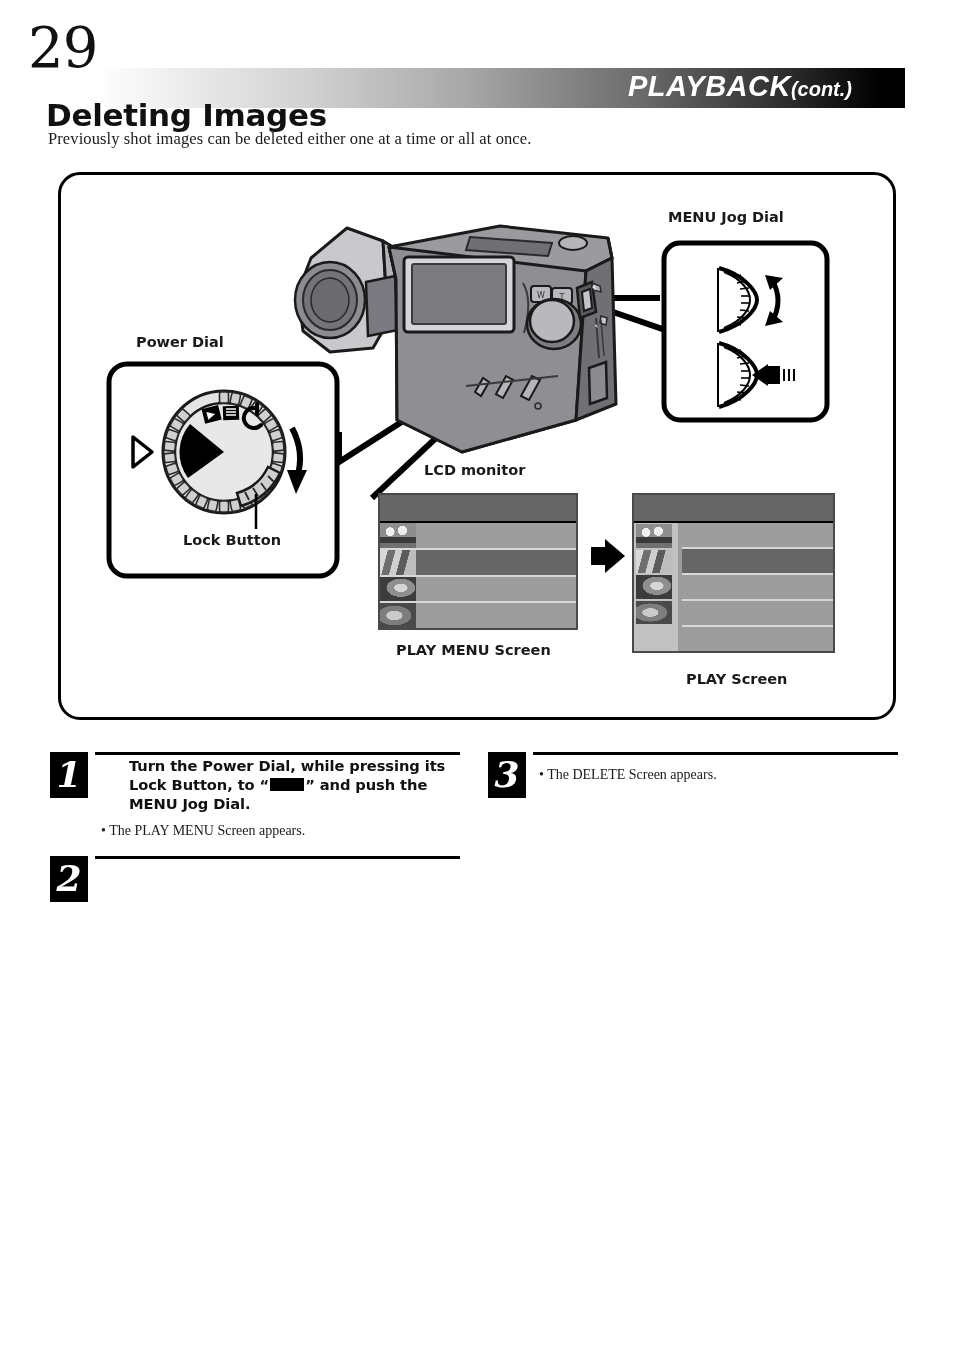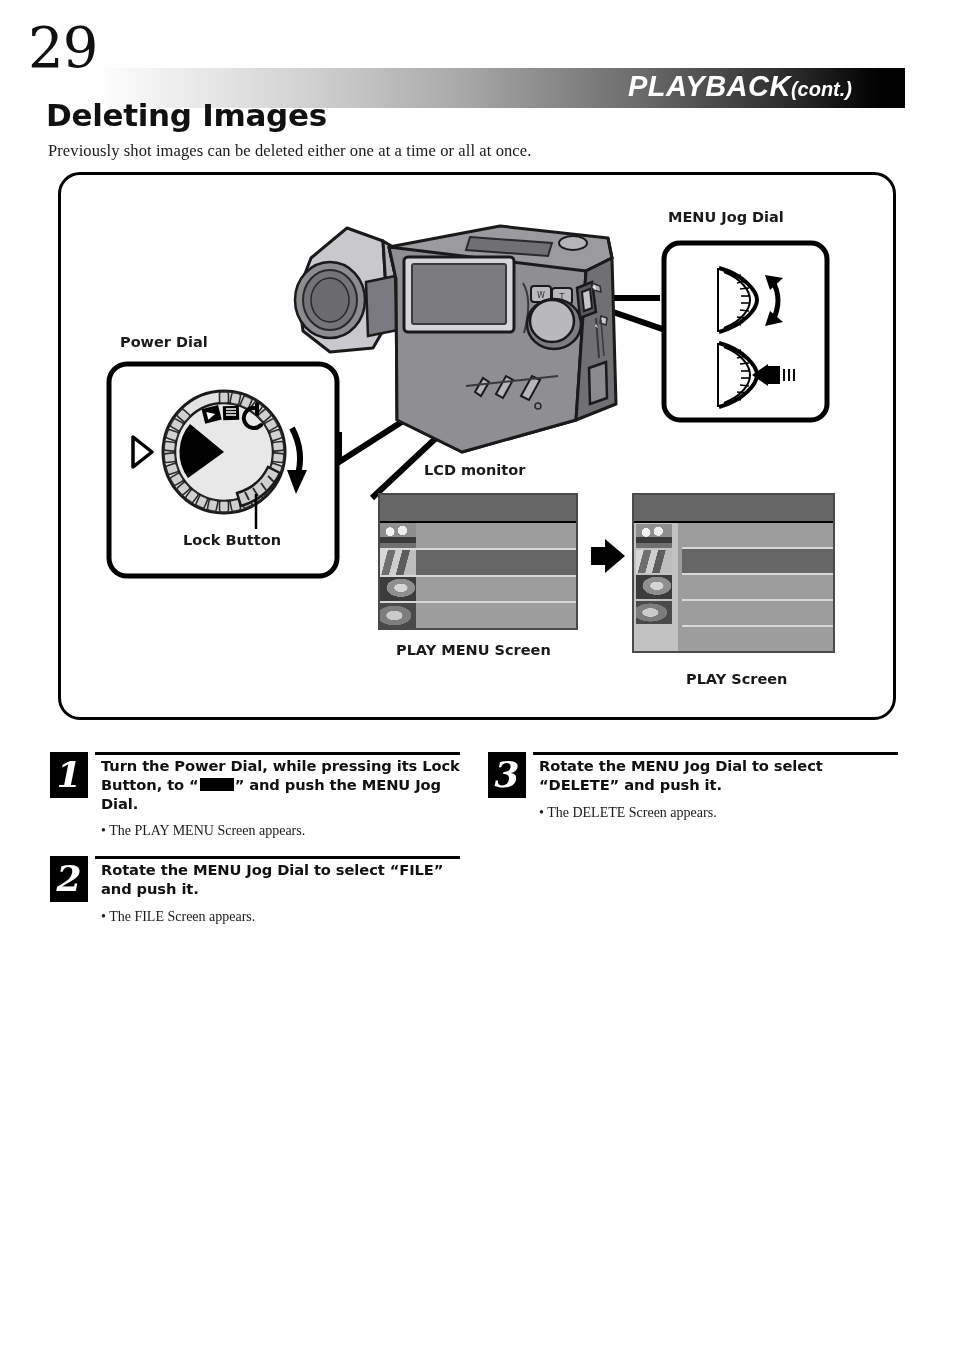--- a/index.html
+++ b/index.html
@@ -58,21 +58,21 @@
     left: 46px; top: 90px;
     font-family: "DejaVu Sans", sans-serif;
     font-weight: bold;
     font-size: 31px;
     letter-spacing: -0.3px;
     color: #111;
     margin-top: 7px;
   }
   #section-intro {
     position: absolute;
-    left: 48px; top: 141px;
+    left: 48px; top: 129px;
     font-family: "Liberation Serif", serif;
     font-size: 16.5px;
     color: #1a1a1a;
     letter-spacing: 0.1px;
   }
 
   
   #figure-box {
     position: absolute;
     left: 58px; top: 172px;
@@ -86,21 +86,21 @@
   
   .fig-label {
     position: absolute;
     font-family: "DejaVu Sans", sans-serif;
     font-weight: bold;
     font-size: 14.5px;
     color: #1a1a1a;
     white-space: nowrap;
   }
   #label-menu-jog   { left: 668px; top: 209px; text-align: right; }
-  #label-power-dial { left: 120px; top: 334px; }
+  #label-power-dial { left: 136px; top: 334px; }
   #label-lock-btn   { left: 183px; top: 532px; }
   #label-lcd        { left: 424px; top: 462px; text-align: right; }
   #label-play-menu  { left: 396px; top: 642px; }
   #label-file       { left: 686px; top: 671px; }
 
   
   #art {
     position: absolute;
     left: 0; top: 0;
     width: 954px; height: 1355px;
@@ -207,20 +207,21 @@
     padding-bottom: 4px;
   }
   .step-body { padding-left: 6px; padding-top: 5px; }
   .step-head {
     font-family: "DejaVu Sans", sans-serif;
     font-weight: bold;
     font-size: 14.7px;
     line-height: 1.28;
     color: #111;
     letter-spacing: -0.1px;
+    margin-left: 28px;
   }
   .step-head .mode-glyph {
     display: inline-block;
     width: 34px; height: 13px;
     background: #000;
     vertical-align: -1px;
     margin: 0 1px;
   }
   .step-note {
     font-family: "Liberation Serif", serif;
@@ -513,34 +514,29 @@
       <div class="step-num">1</div>
       <div class="step-body">
         <div class="step-head"><span>Turn the Power Dial, while pressing its Lock Button, to “</span><span class="mode-glyph"></span><span>” and push the MENU Jog Dial.</span></div>
         <div class="step-note">• The PLAY MENU Screen appears.</div>
       </div>
     </div>
 
     <div class="step" style="margin-top:16px;">
       <div class="step-rule"></div>
       <div class="step-num">2</div>
-      <div class="step-body">
-        <div class="step-head">Rotate the MENU Jog Dial to select “FILE” and push it.</div>
-        <div class="step-note">• The FILE Screen appears.</div>
-      </div>
     </div>
 
   </div>
 
   <div class="step-col" id="col-right">
 
     <div class="step">
       <div class="step-rule"></div>
       <div class="step-num">3</div>
       <div class="step-body">
-        <div class="step-head">Rotate the MENU Jog Dial to select “DELETE” and push it.</div>
         <div class="step-note">• The DELETE Screen appears.</div>
       </div>
     </div>
 
   </div>
 
 </div>
 
 </body></html>

